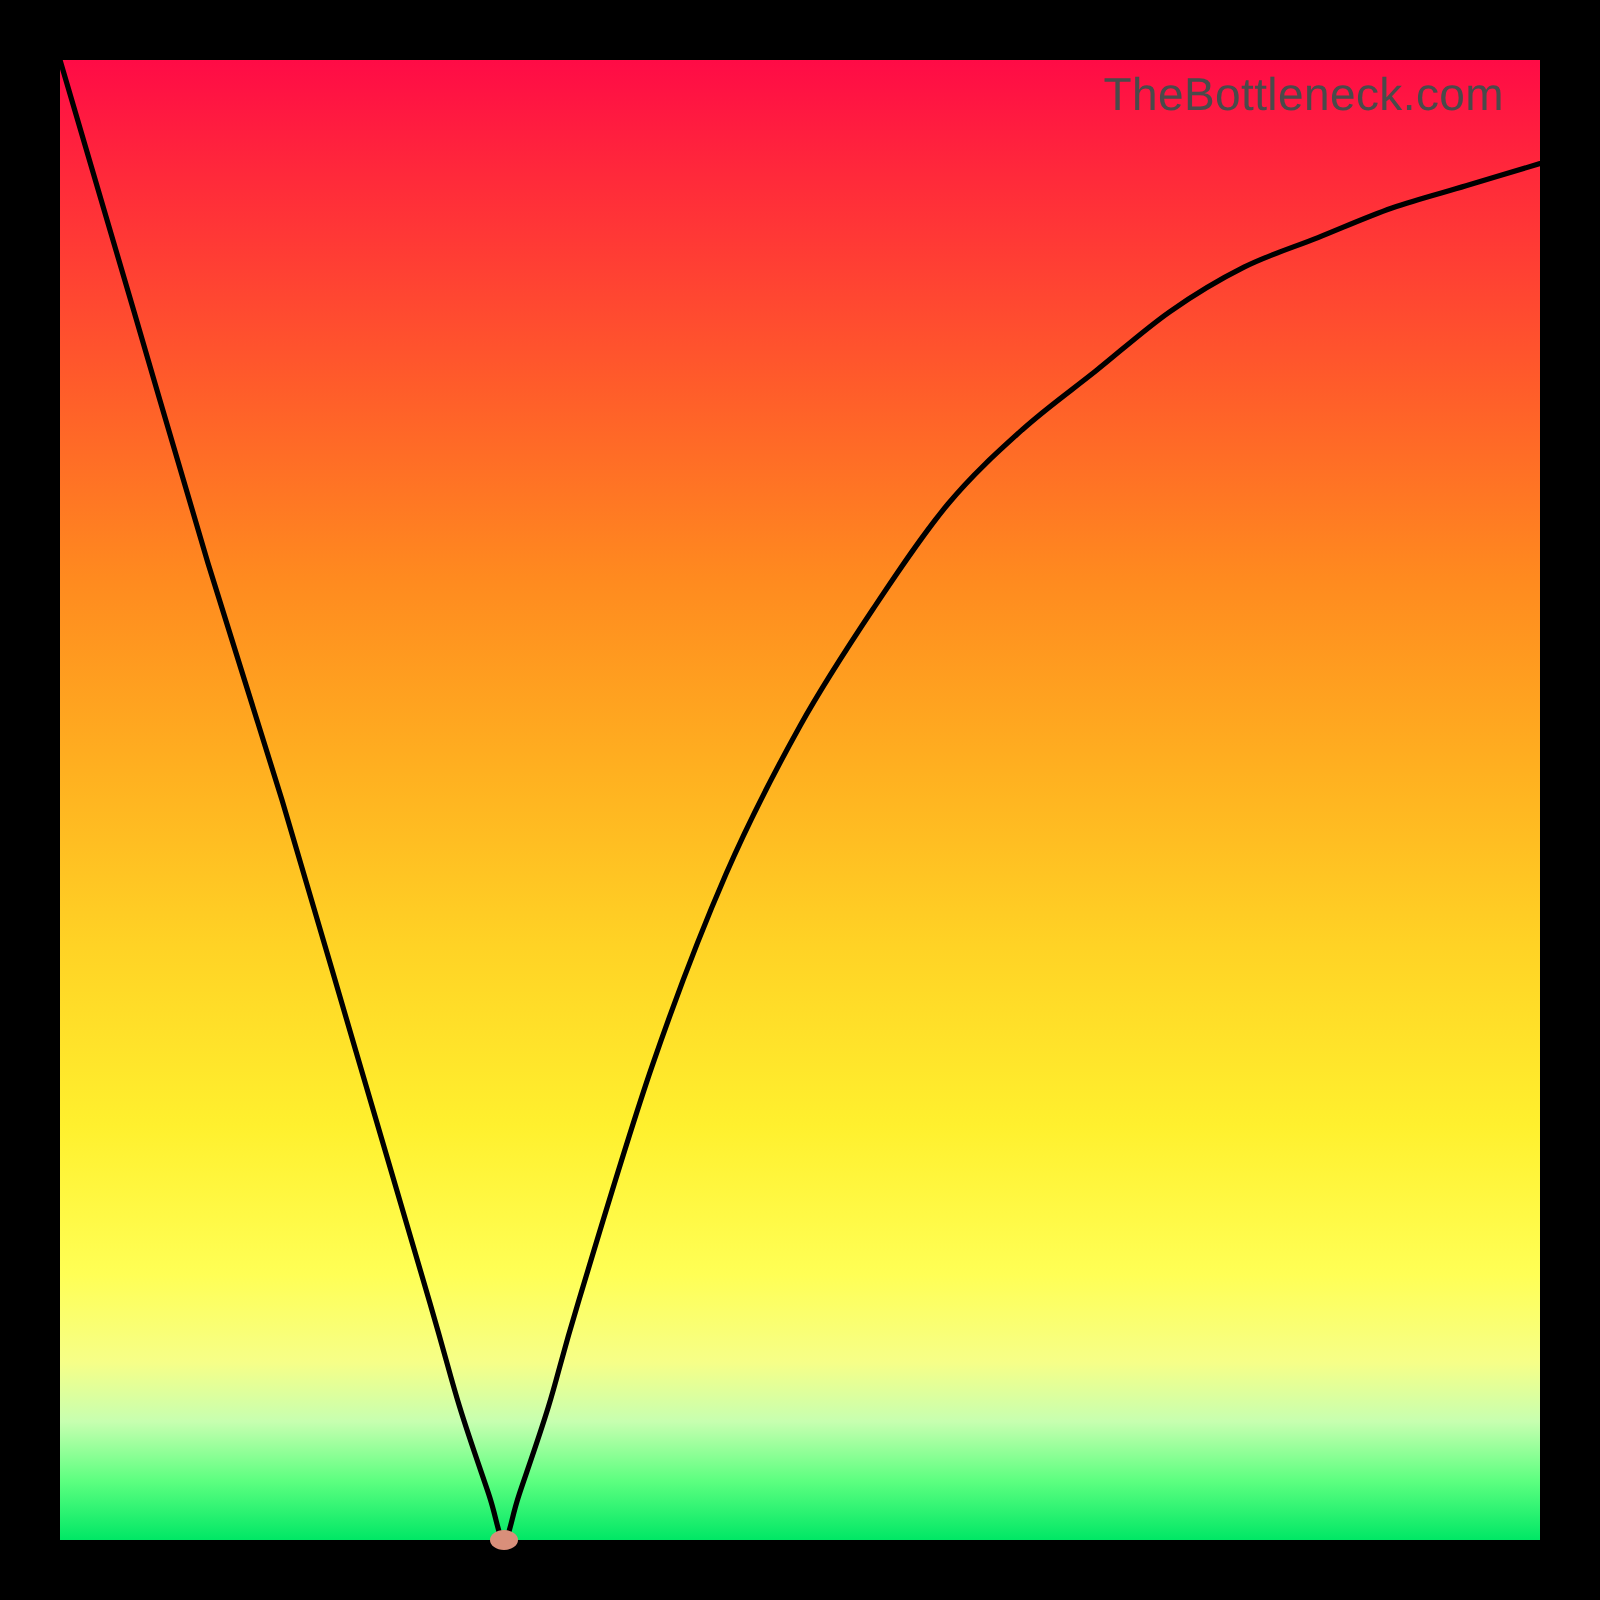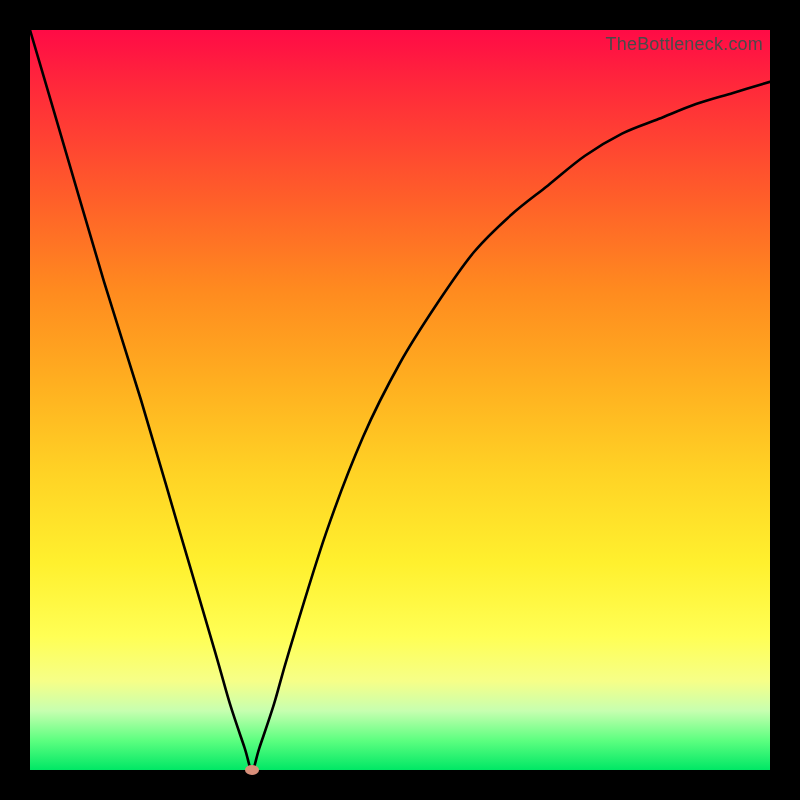--- a/index.html
+++ b/index.html
@@ -26,24 +26,24 @@
       #fff02e 72%,
       #ffff55 82%,
       #f6ff88 88%,
       #c7ffb0 92%,
       #5dff80 96%,
       #00e765 100%
     );
   }
   .watermark {
     position: absolute;
-    right: 7px;
+    right: 18px;
     top: 4px;
     font-family: Arial, Helvetica, sans-serif;
-    font-size: 18px;
+    font-size: 23px;
     color: #4a4a4a;
     letter-spacing: 0.2px;
     user-select: none;
   }
   svg.curve {
     position: absolute;
     left: 0; top: 0;
     width: 740px; height: 740px;
   }
   .marker {

